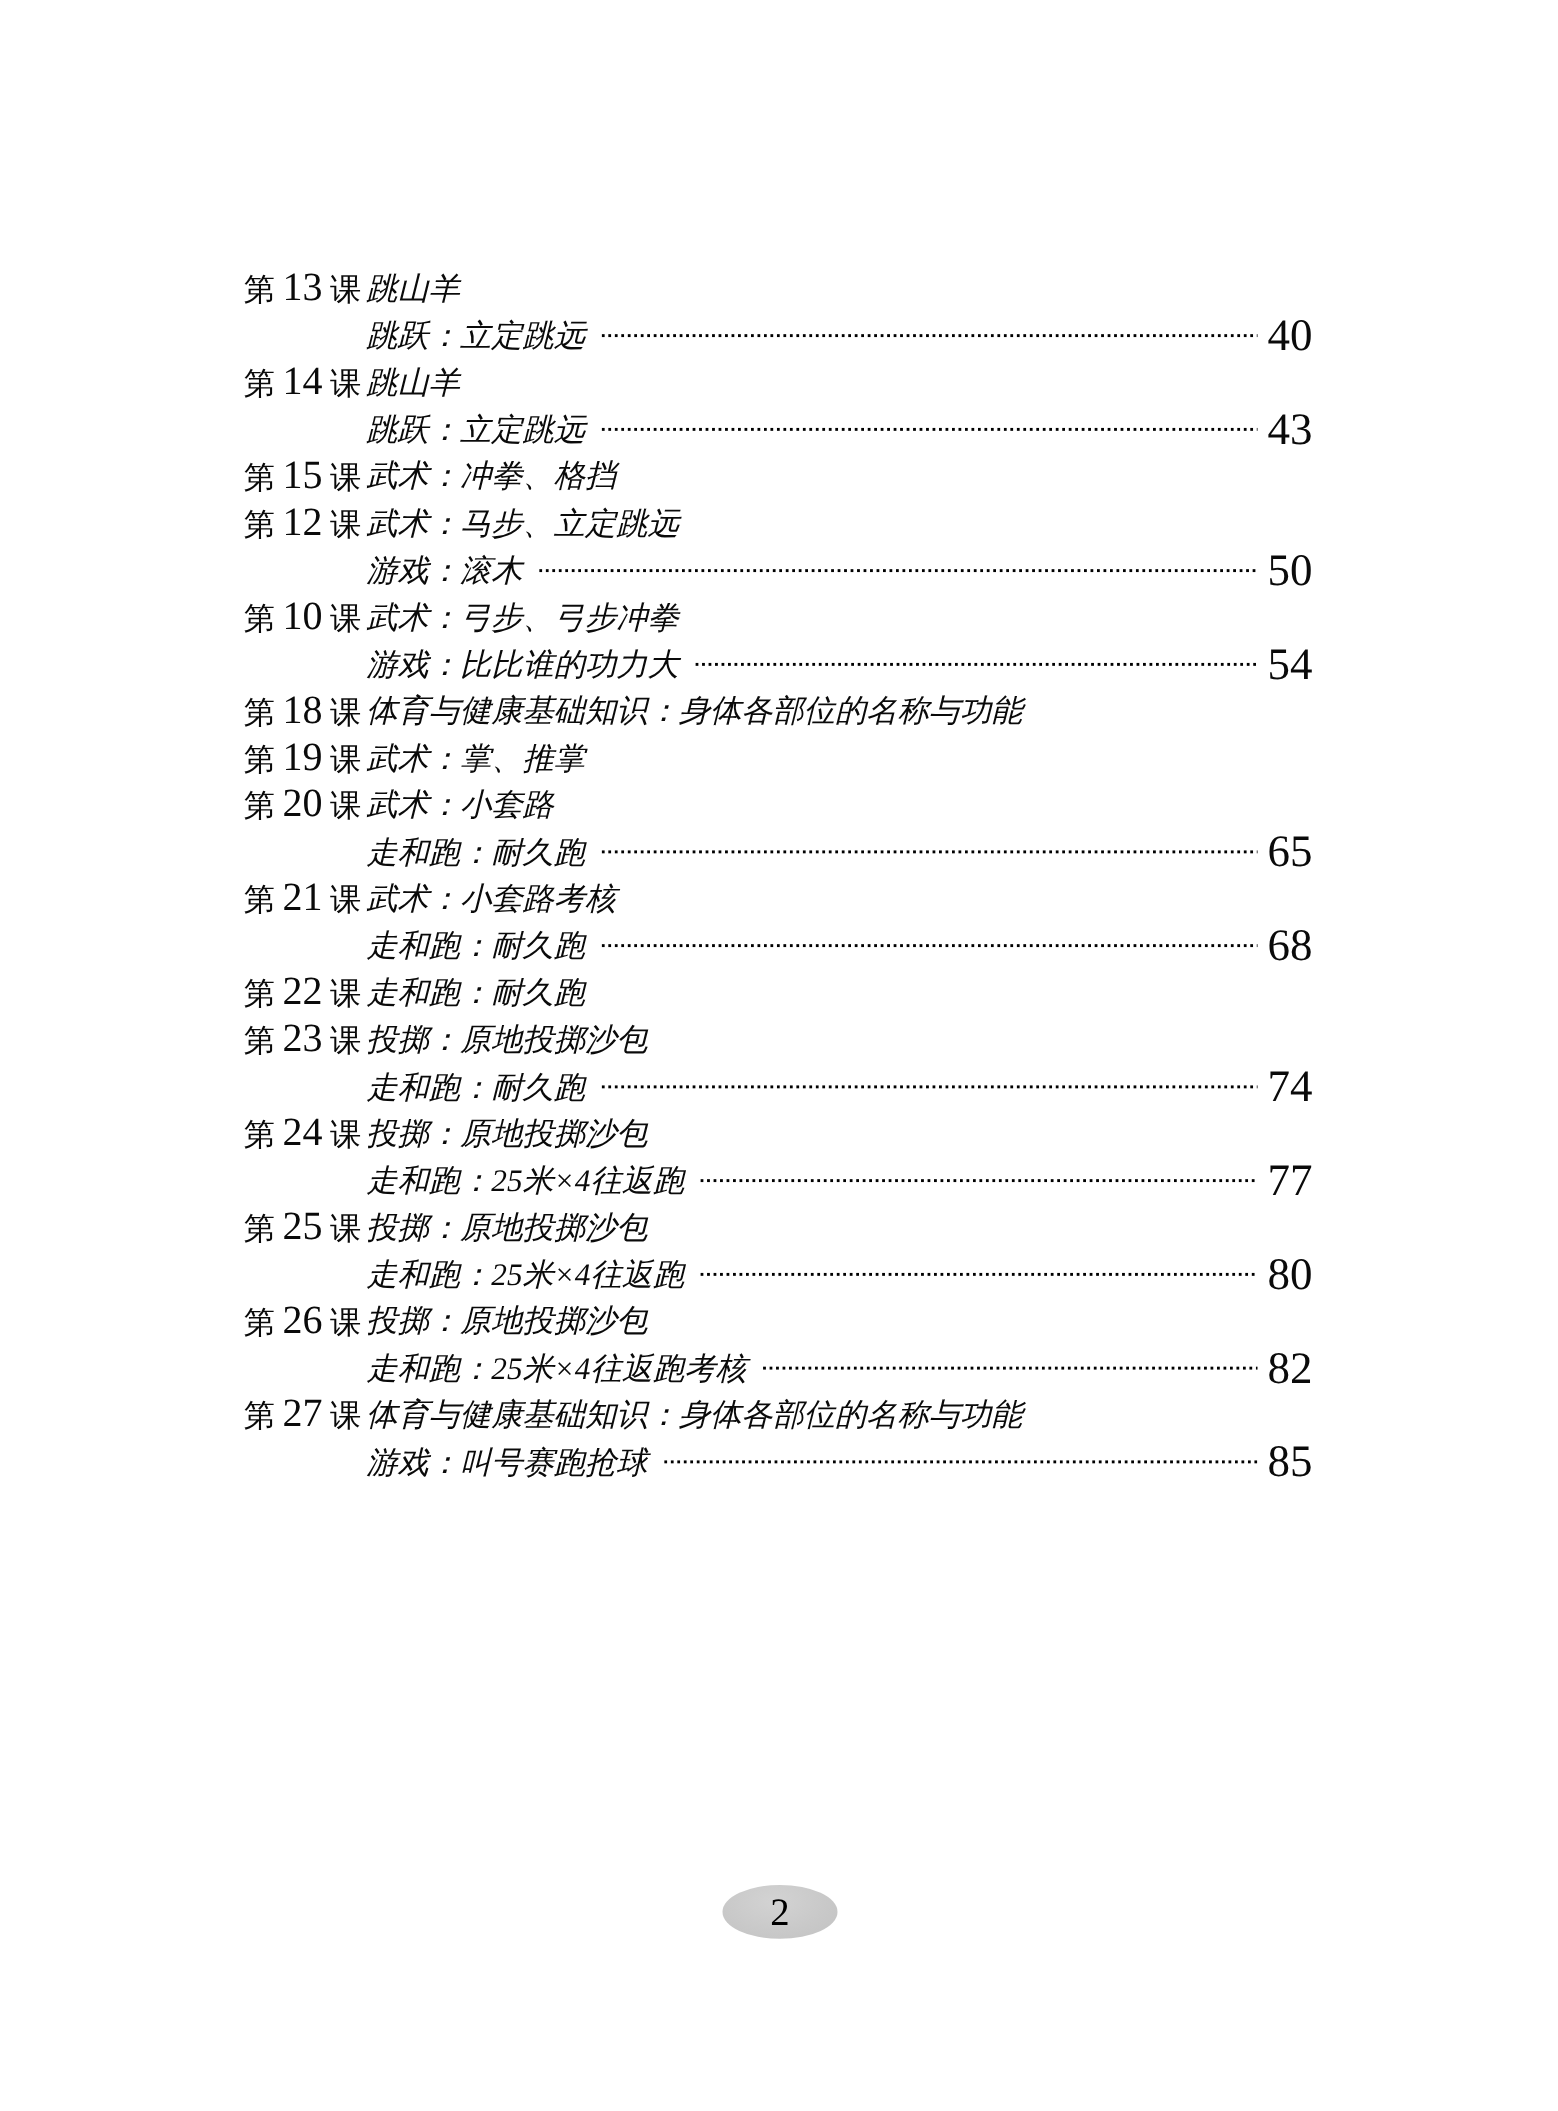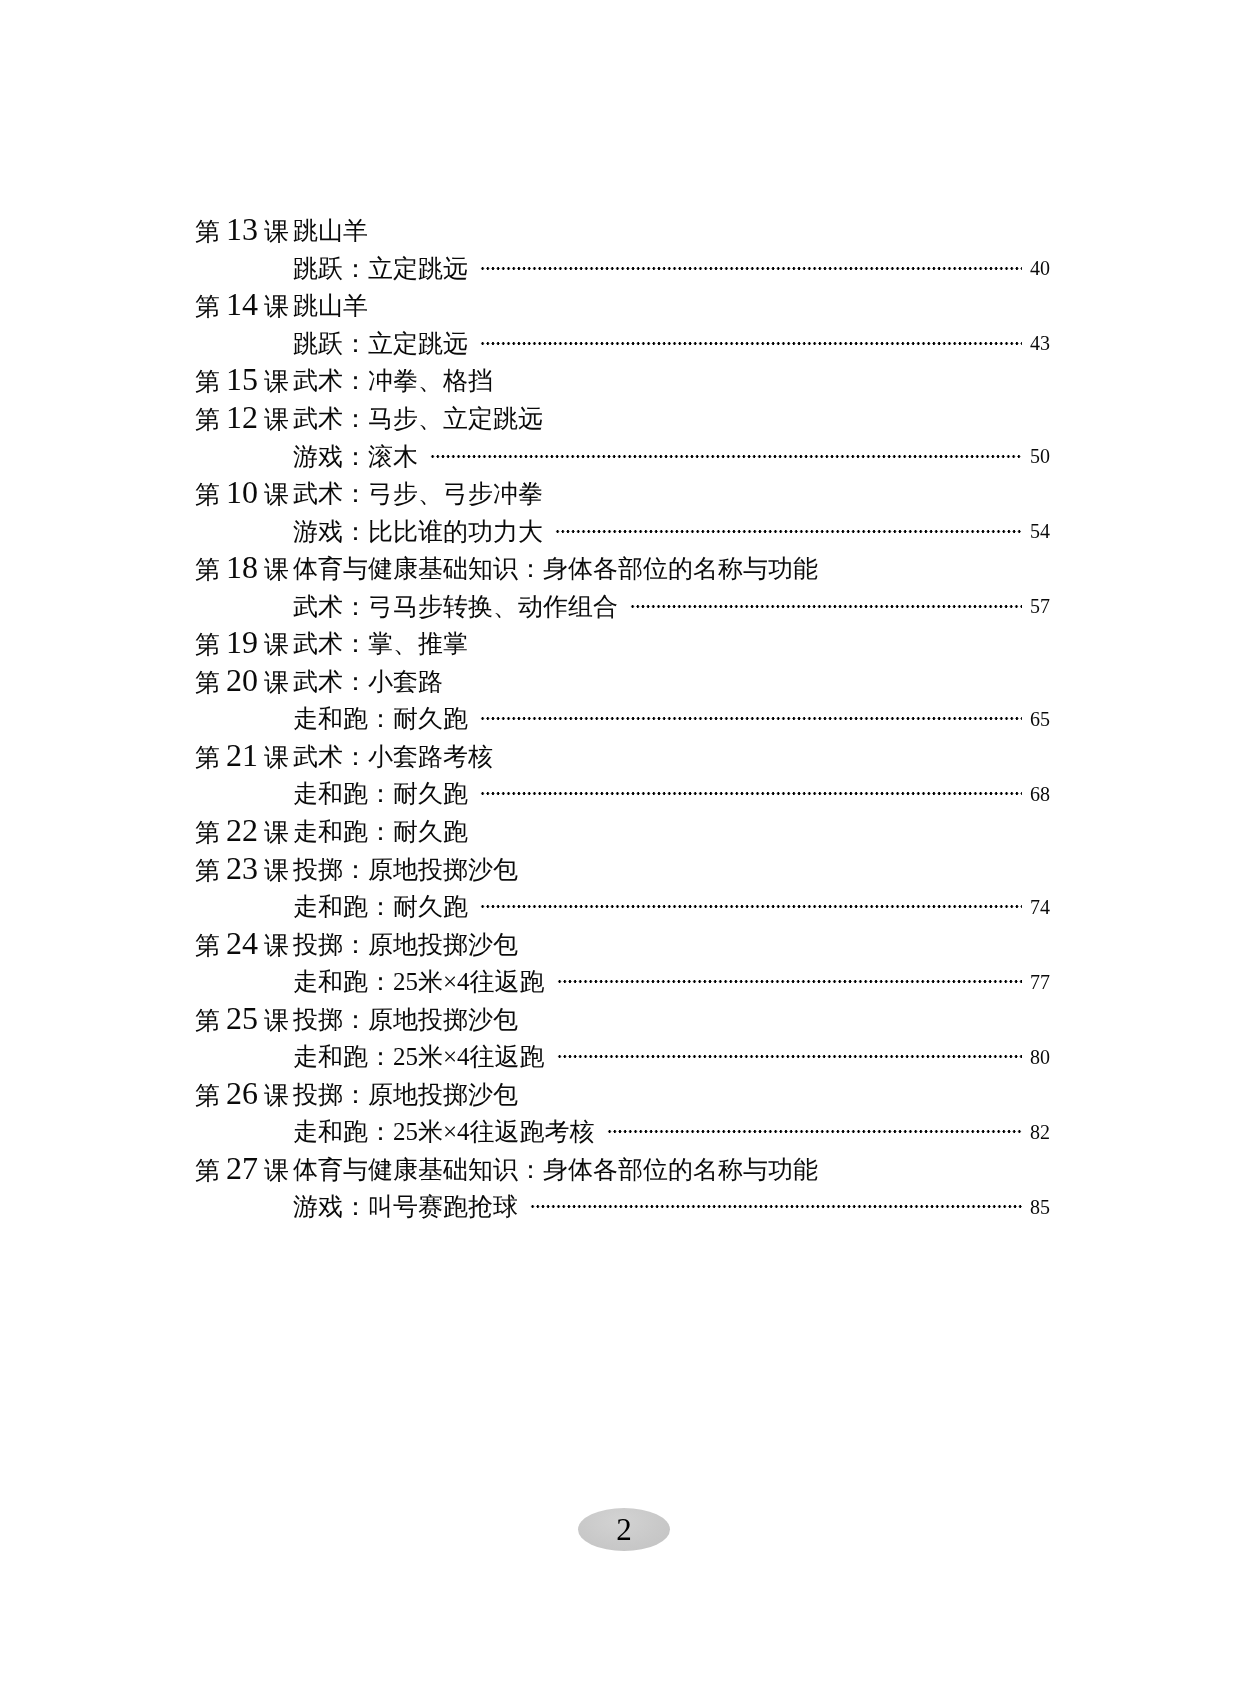--- a/index.html
+++ b/index.html
@@ -31,34 +31,34 @@
     display: flex;
     align-items: baseline;
   }
   .label .pre { font-size: 25px; }
   .label .num { font-size: 32px; line-height: 1; margin: 0 6px; }
   .label .suf { font-size: 25px; }
   .spacer {
     width: 98px;
     flex: 0 0 98px;
   }
-  .activity { font-size: 25px; }
+  .activity { font-size: 25px; font-style: italic; }
   .leader {
     flex: 1 1 auto;
     height: 7px;
     margin-left: 12px;
     margin-right: 8px;
     background-image: radial-gradient(circle, #000 1.2px, rgba(0,0,0,0) 1.45px);
     background-size: 5.2px 7px;
     background-repeat: repeat-x;
     background-position: left center;
   }
   .page-num {
     flex: 0 0 auto;
-    font-size: 20px;
+    font-size: 36px;
     line-height: 1;
     text-align: right;
   }
   .footer-oval {
     position: absolute;
     left: 578px;
     top: 1508px;
     width: 92px;
     height: 43px;
     border-radius: 50%;
@@ -159,26 +159,20 @@
 
   <div class="lesson">
     <div class="line line-title">
       <span class="label">
         <span class="pre">第</span>
         <span class="num">18</span>
         <span class="suf">课</span>
       </span>
       <span class="activity">体育与健康基础知识：身体各部位的名称与功能</span>
     </div>
-    <div class="line line-sub">
-      <span class="spacer"></span>
-      <span class="activity">武术：弓马步转换、动作组合</span>
-      <span class="leader"></span>
-      <span class="page-num">57</span>
-    </div>
   </div>
 
   <div class="lesson">
     <div class="line line-title">
       <span class="label">
         <span class="pre">第</span>
         <span class="num">19</span>
         <span class="suf">课</span>
       </span>
       <span class="activity">武术：掌、推掌</span>

